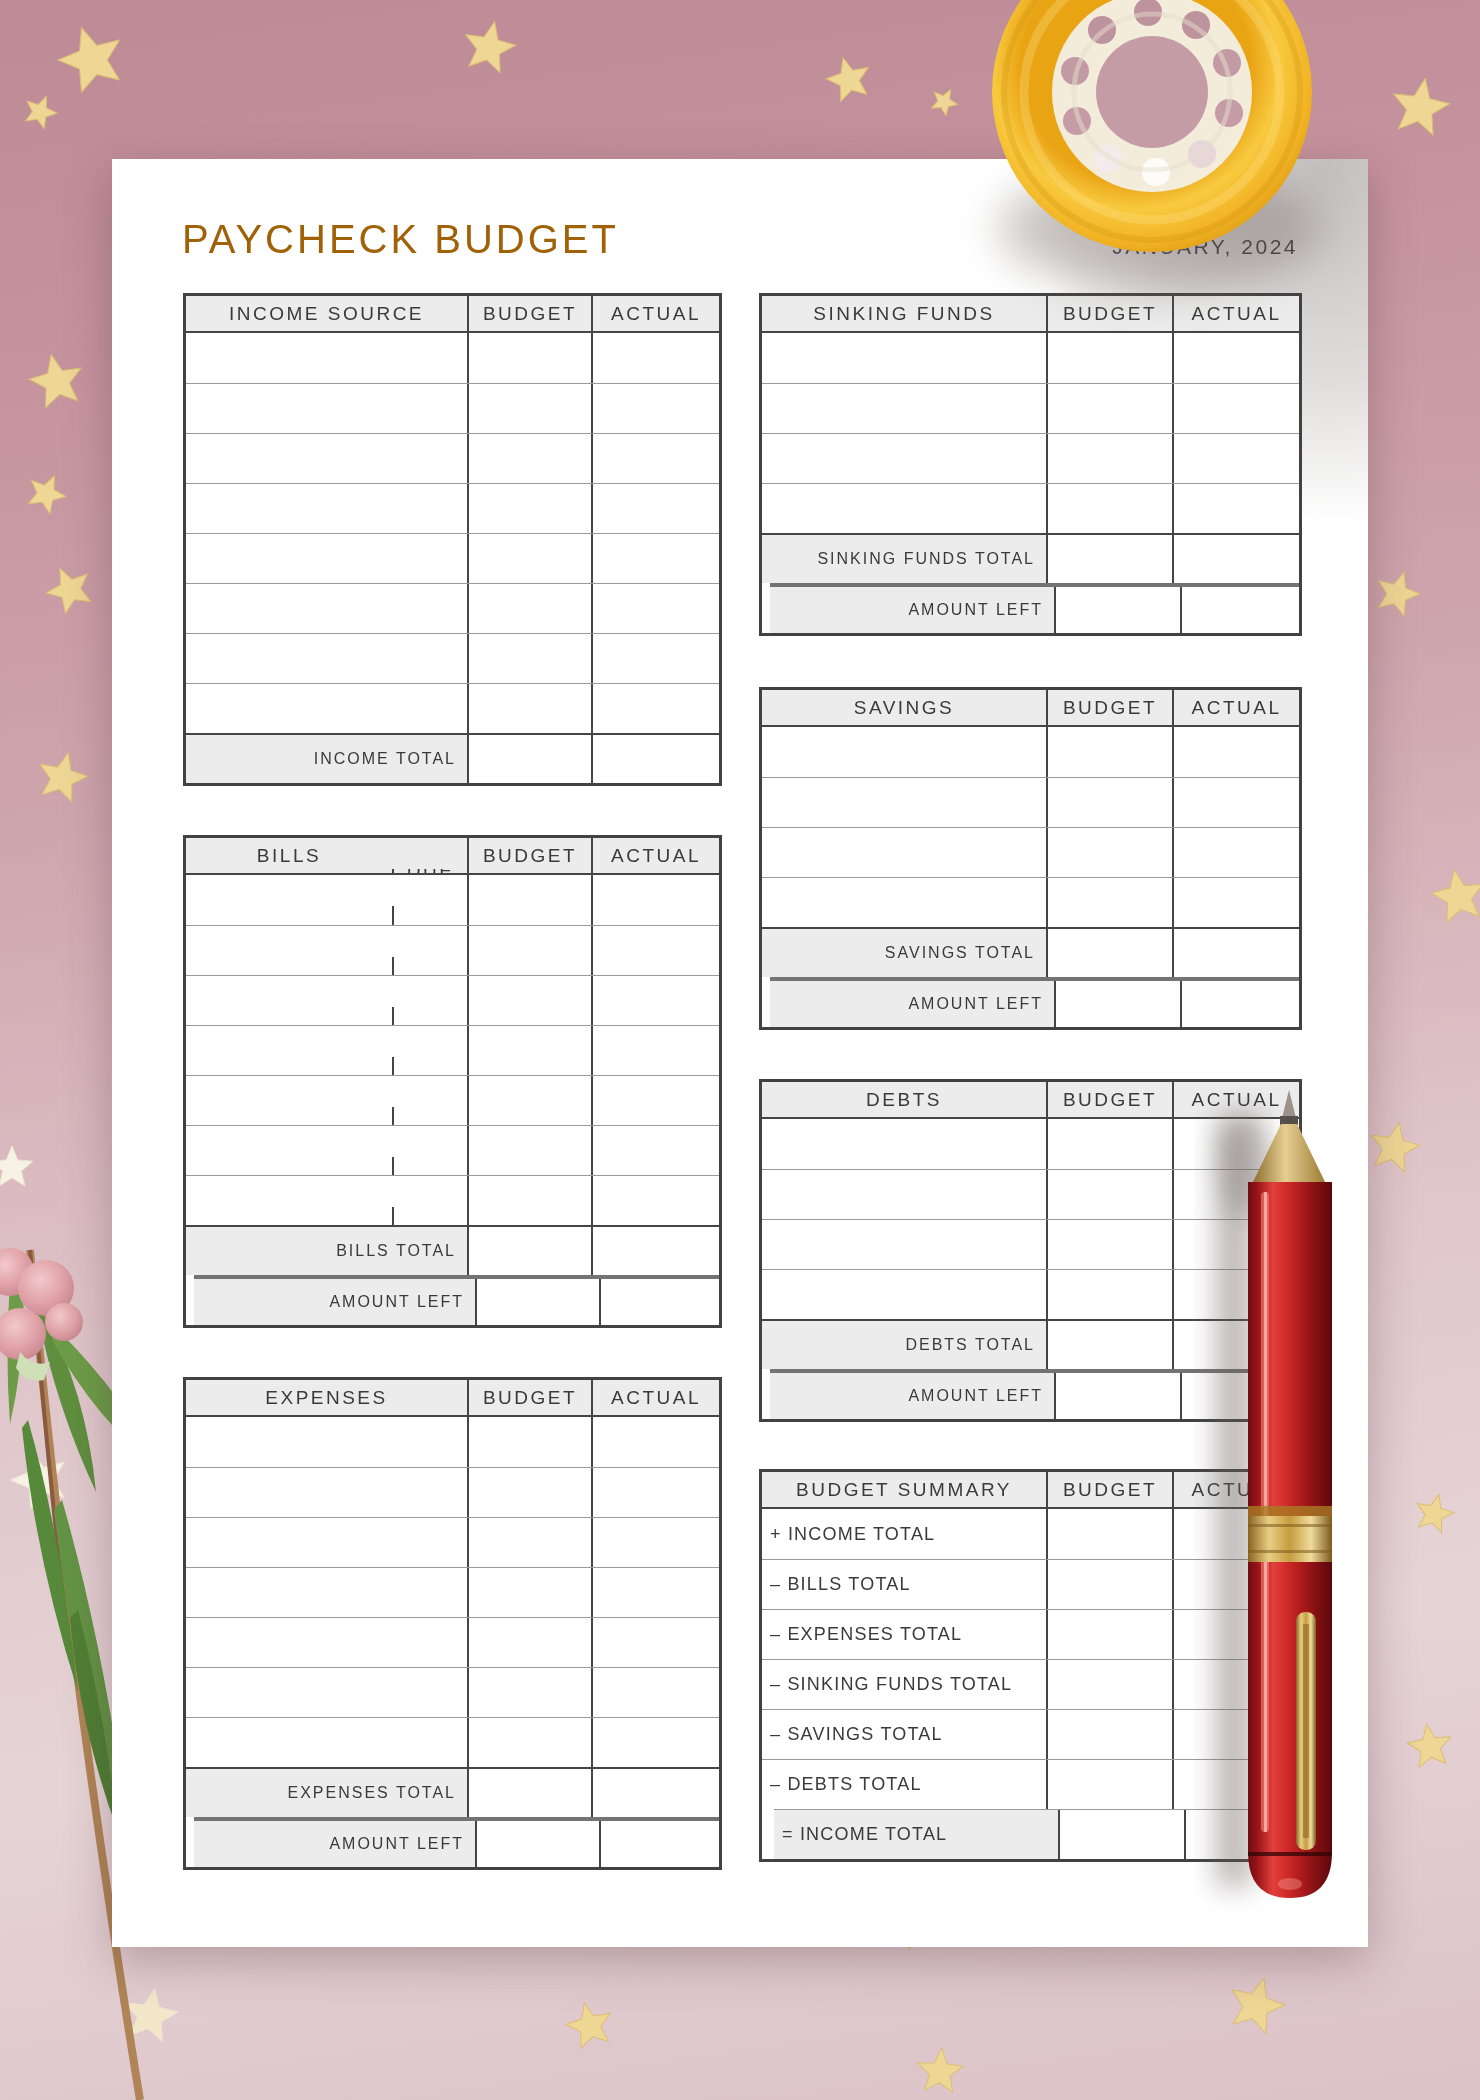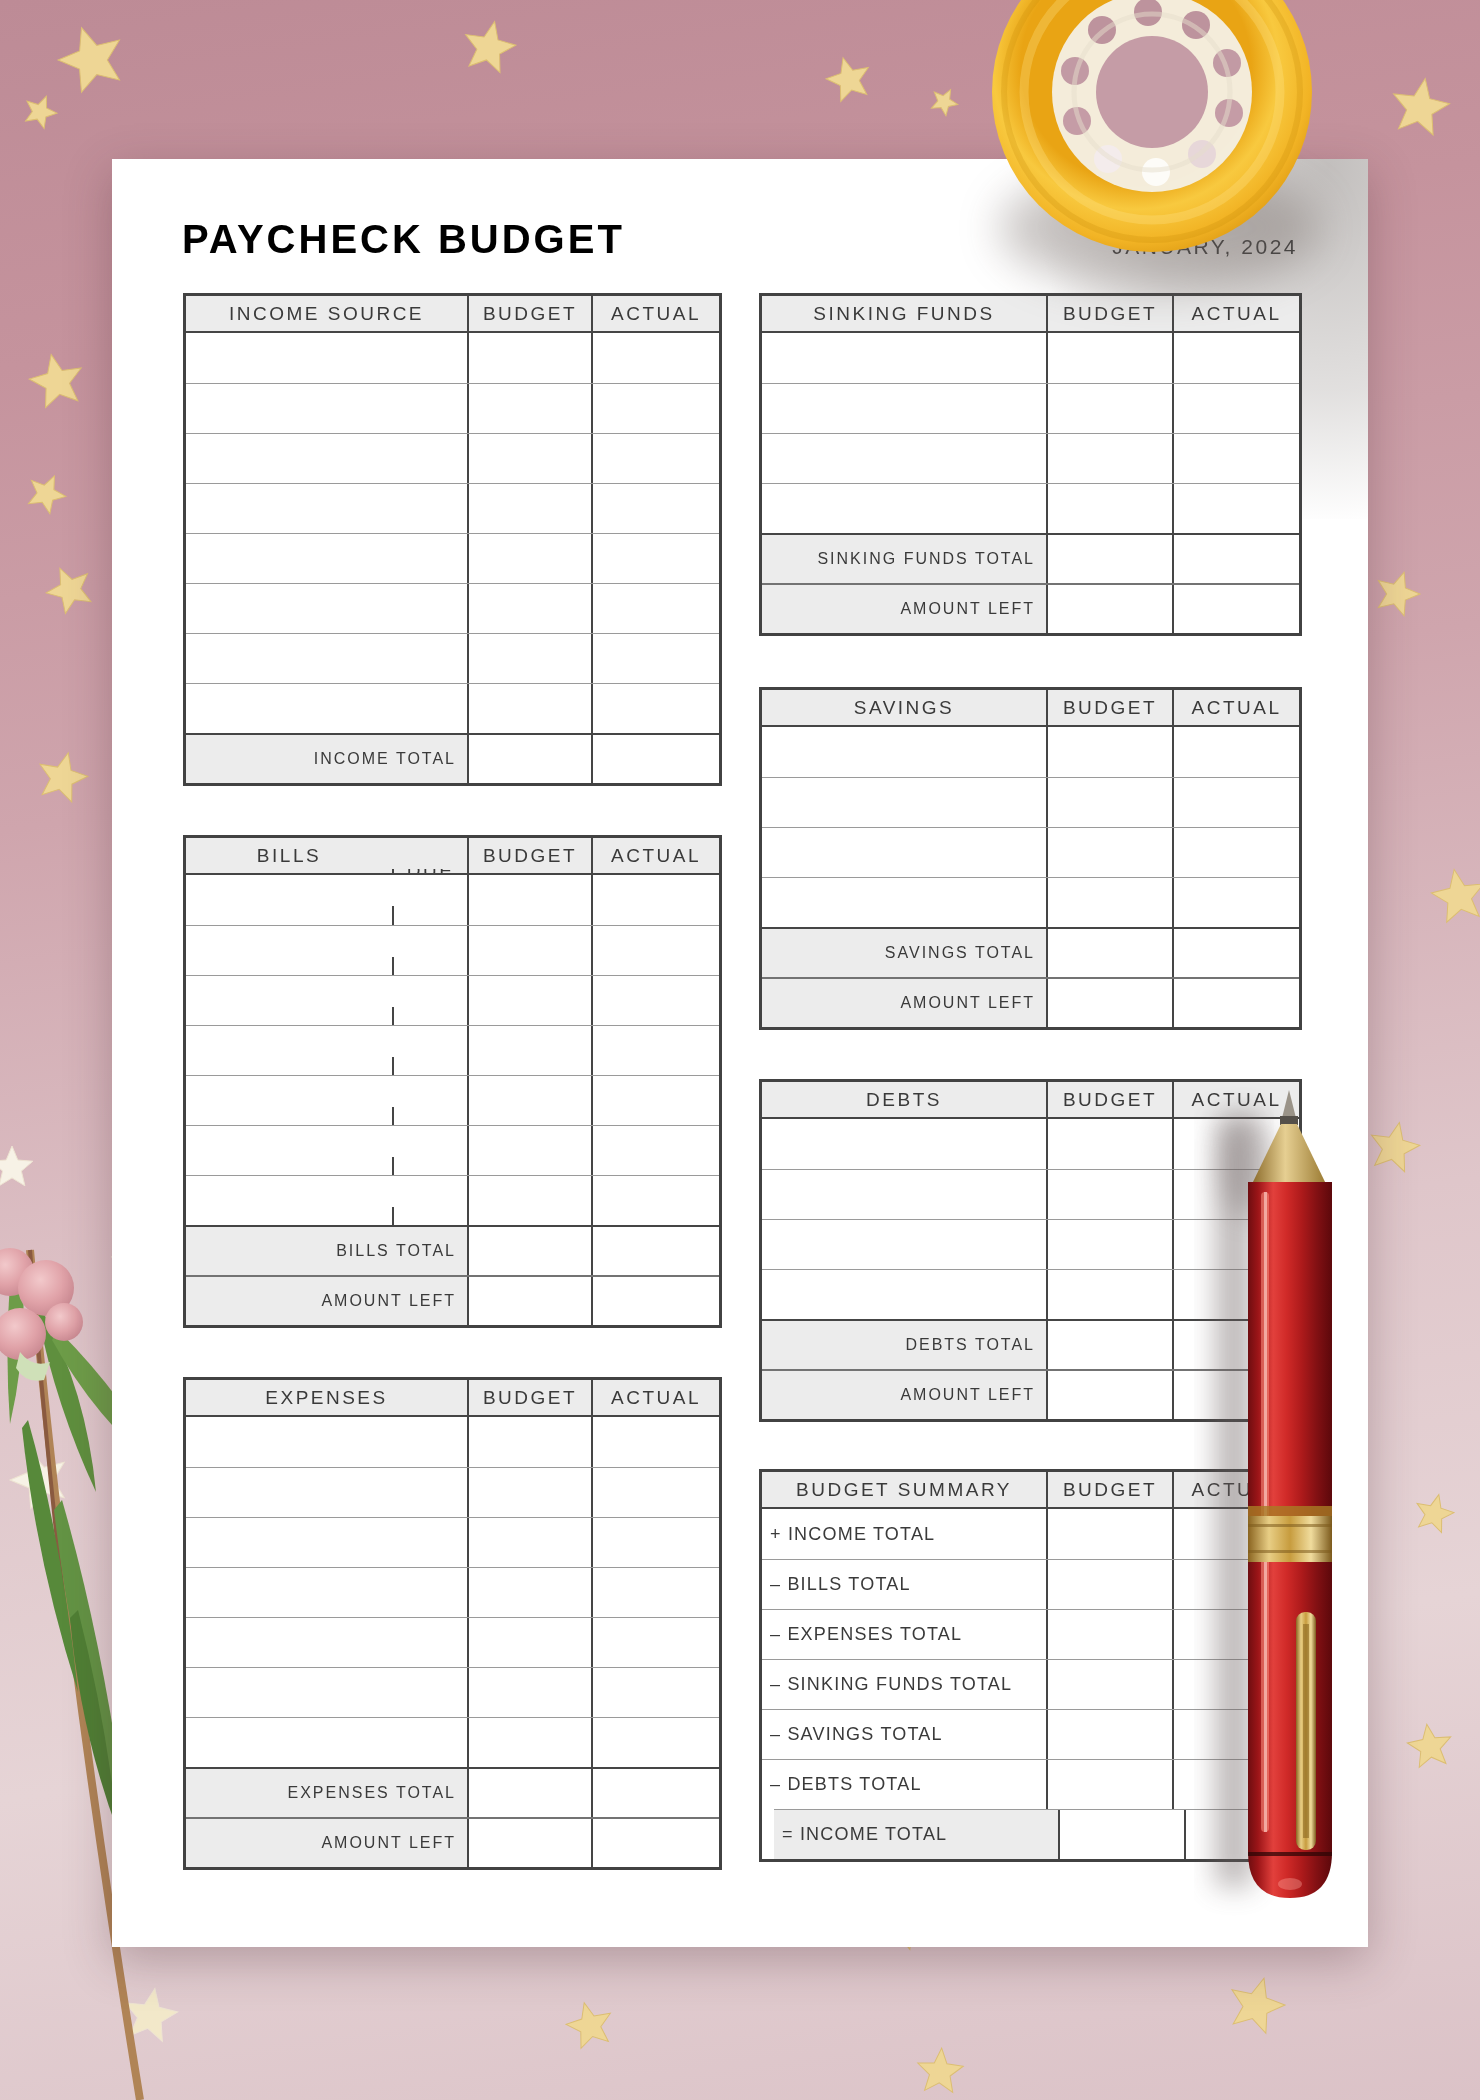--- a/index.html
+++ b/index.html
@@ -7,35 +7,35 @@
     font-family:"Liberation Sans",sans-serif;
     background:linear-gradient(172deg,#bd8b96 0%,#c5939d 16%,#cfa5ad 36%,#dfc6ca 60%,#e6d4d6 78%,#dbc2c7 100%);}
   #decor-bg,#decor-fg{position:absolute;left:0;top:0;width:1480px;height:2100px;pointer-events:none;}
   #decor-bg{z-index:1;} #page{z-index:2;} #decor-fg{z-index:3;}
   #page{position:absolute;left:112px;top:159px;width:1256px;height:1788px;background:#ffffff;
     box-shadow:0 14px 44px rgba(70,35,45,.30);}
   
   #page::before{content:"";position:absolute;right:0;top:0;width:330px;height:360px;
     background:radial-gradient(ellipse at 88% 2%,rgba(110,102,98,.42) 0%,rgba(120,112,108,.22) 45%,rgba(120,112,108,0) 72%);}
   .page-title{position:absolute;left:70px;top:58px;font-size:40px;letter-spacing:3px;
-    font-weight:700;color:#000000;white-space:nowrap;}
+    font-weight:400;color:#a16207;white-space:nowrap;}
   .page-date{position:absolute;right:70px;top:76px;font-size:21px;letter-spacing:2.5px;color:#3a3a3a;font-weight:300;}
   .col{position:absolute;top:134px;}
   .col-left{left:71px;width:539px;}
   .col-right{left:647px;width:543px;}
   .table{border:3px solid #424242;background:#fff;box-sizing:border-box;width:100%;}
   .tbl-gap{height:49px;}
   .tr{display:flex;height:50px;align-items:stretch;box-sizing:border-box;}
   .tr.thead{height:37px;background:#ececec;border-bottom:2px solid #454545;}
   .td{box-sizing:border-box;display:flex;align-items:center;justify-content:center;
     font-size:19px;letter-spacing:2.5px;color:#3a3a3a;font-weight:300;overflow:hidden;white-space:nowrap;}
   .td + .td{border-left:2px solid #454545;}
   .tr.blank + .tr.blank{border-top:1px solid #9a9a9a;}
   .tr.total{border-top:2px solid #454545;}
-  .tr.total + .tr.total{border-top:2px solid #737373;}
+  .tr.total + .tr.total{border-top:4px solid #737373;margin-left:8px;}
   .tr.total .lbl{background:#ececec;justify-content:flex-end;padding-right:11px;font-size:16px;letter-spacing:2px;}
   
   .t3a .c1{width:281px;} .t3a .c2{width:124px;} .t3a .c3{flex:1;}
   .t4  .c1{width:206px;} .t4 .cD{width:75px;margin-top:31px;} .t4 .c2{width:124px;} .t4 .c3{flex:1;}
   .t4  .lbl.c1{width:281px;}
   .t3b .c1{width:284px;} .t3b .c2{width:126px;} .t3b .c3{flex:1;}
   
   .tr.srow + .tr.srow{border-top:1px solid #9a9a9a;}
   .tr.srow .lbl{justify-content:flex-start;text-align:right;padding-left:8px;font-size:18px;letter-spacing:1.2px;}
   .tr.srow.last{border-top:2px solid #454545;margin-left:12px;}

